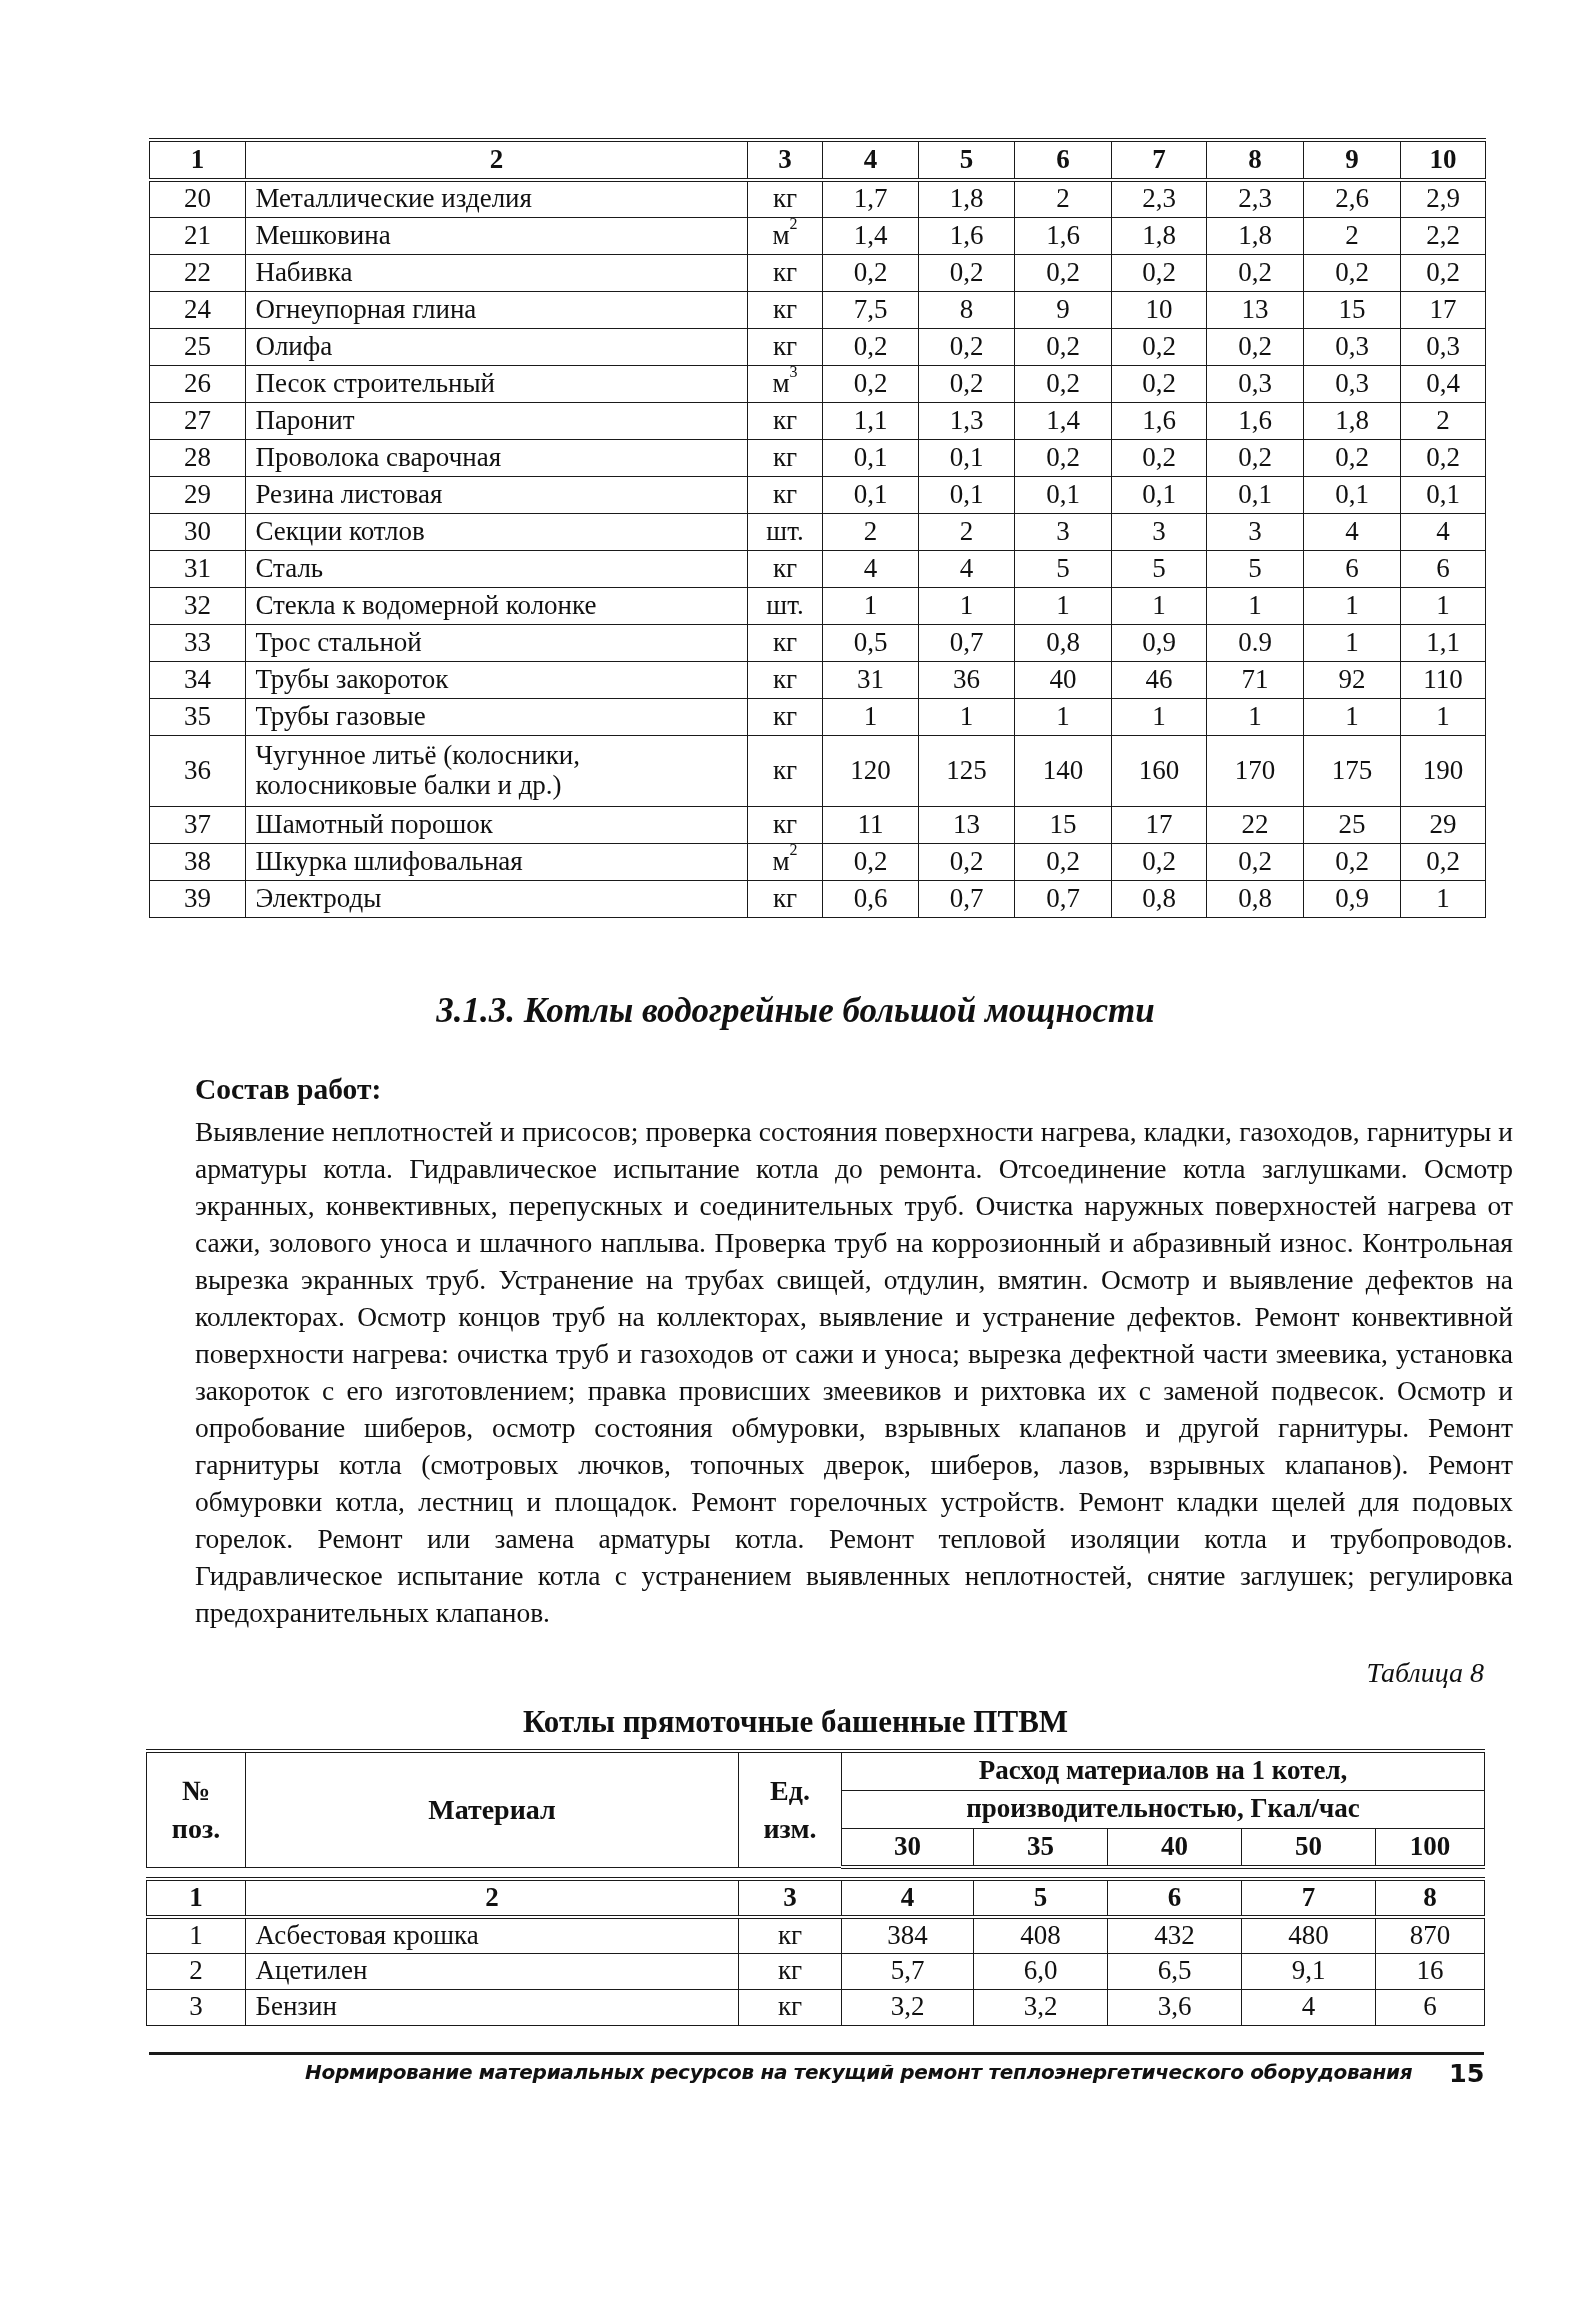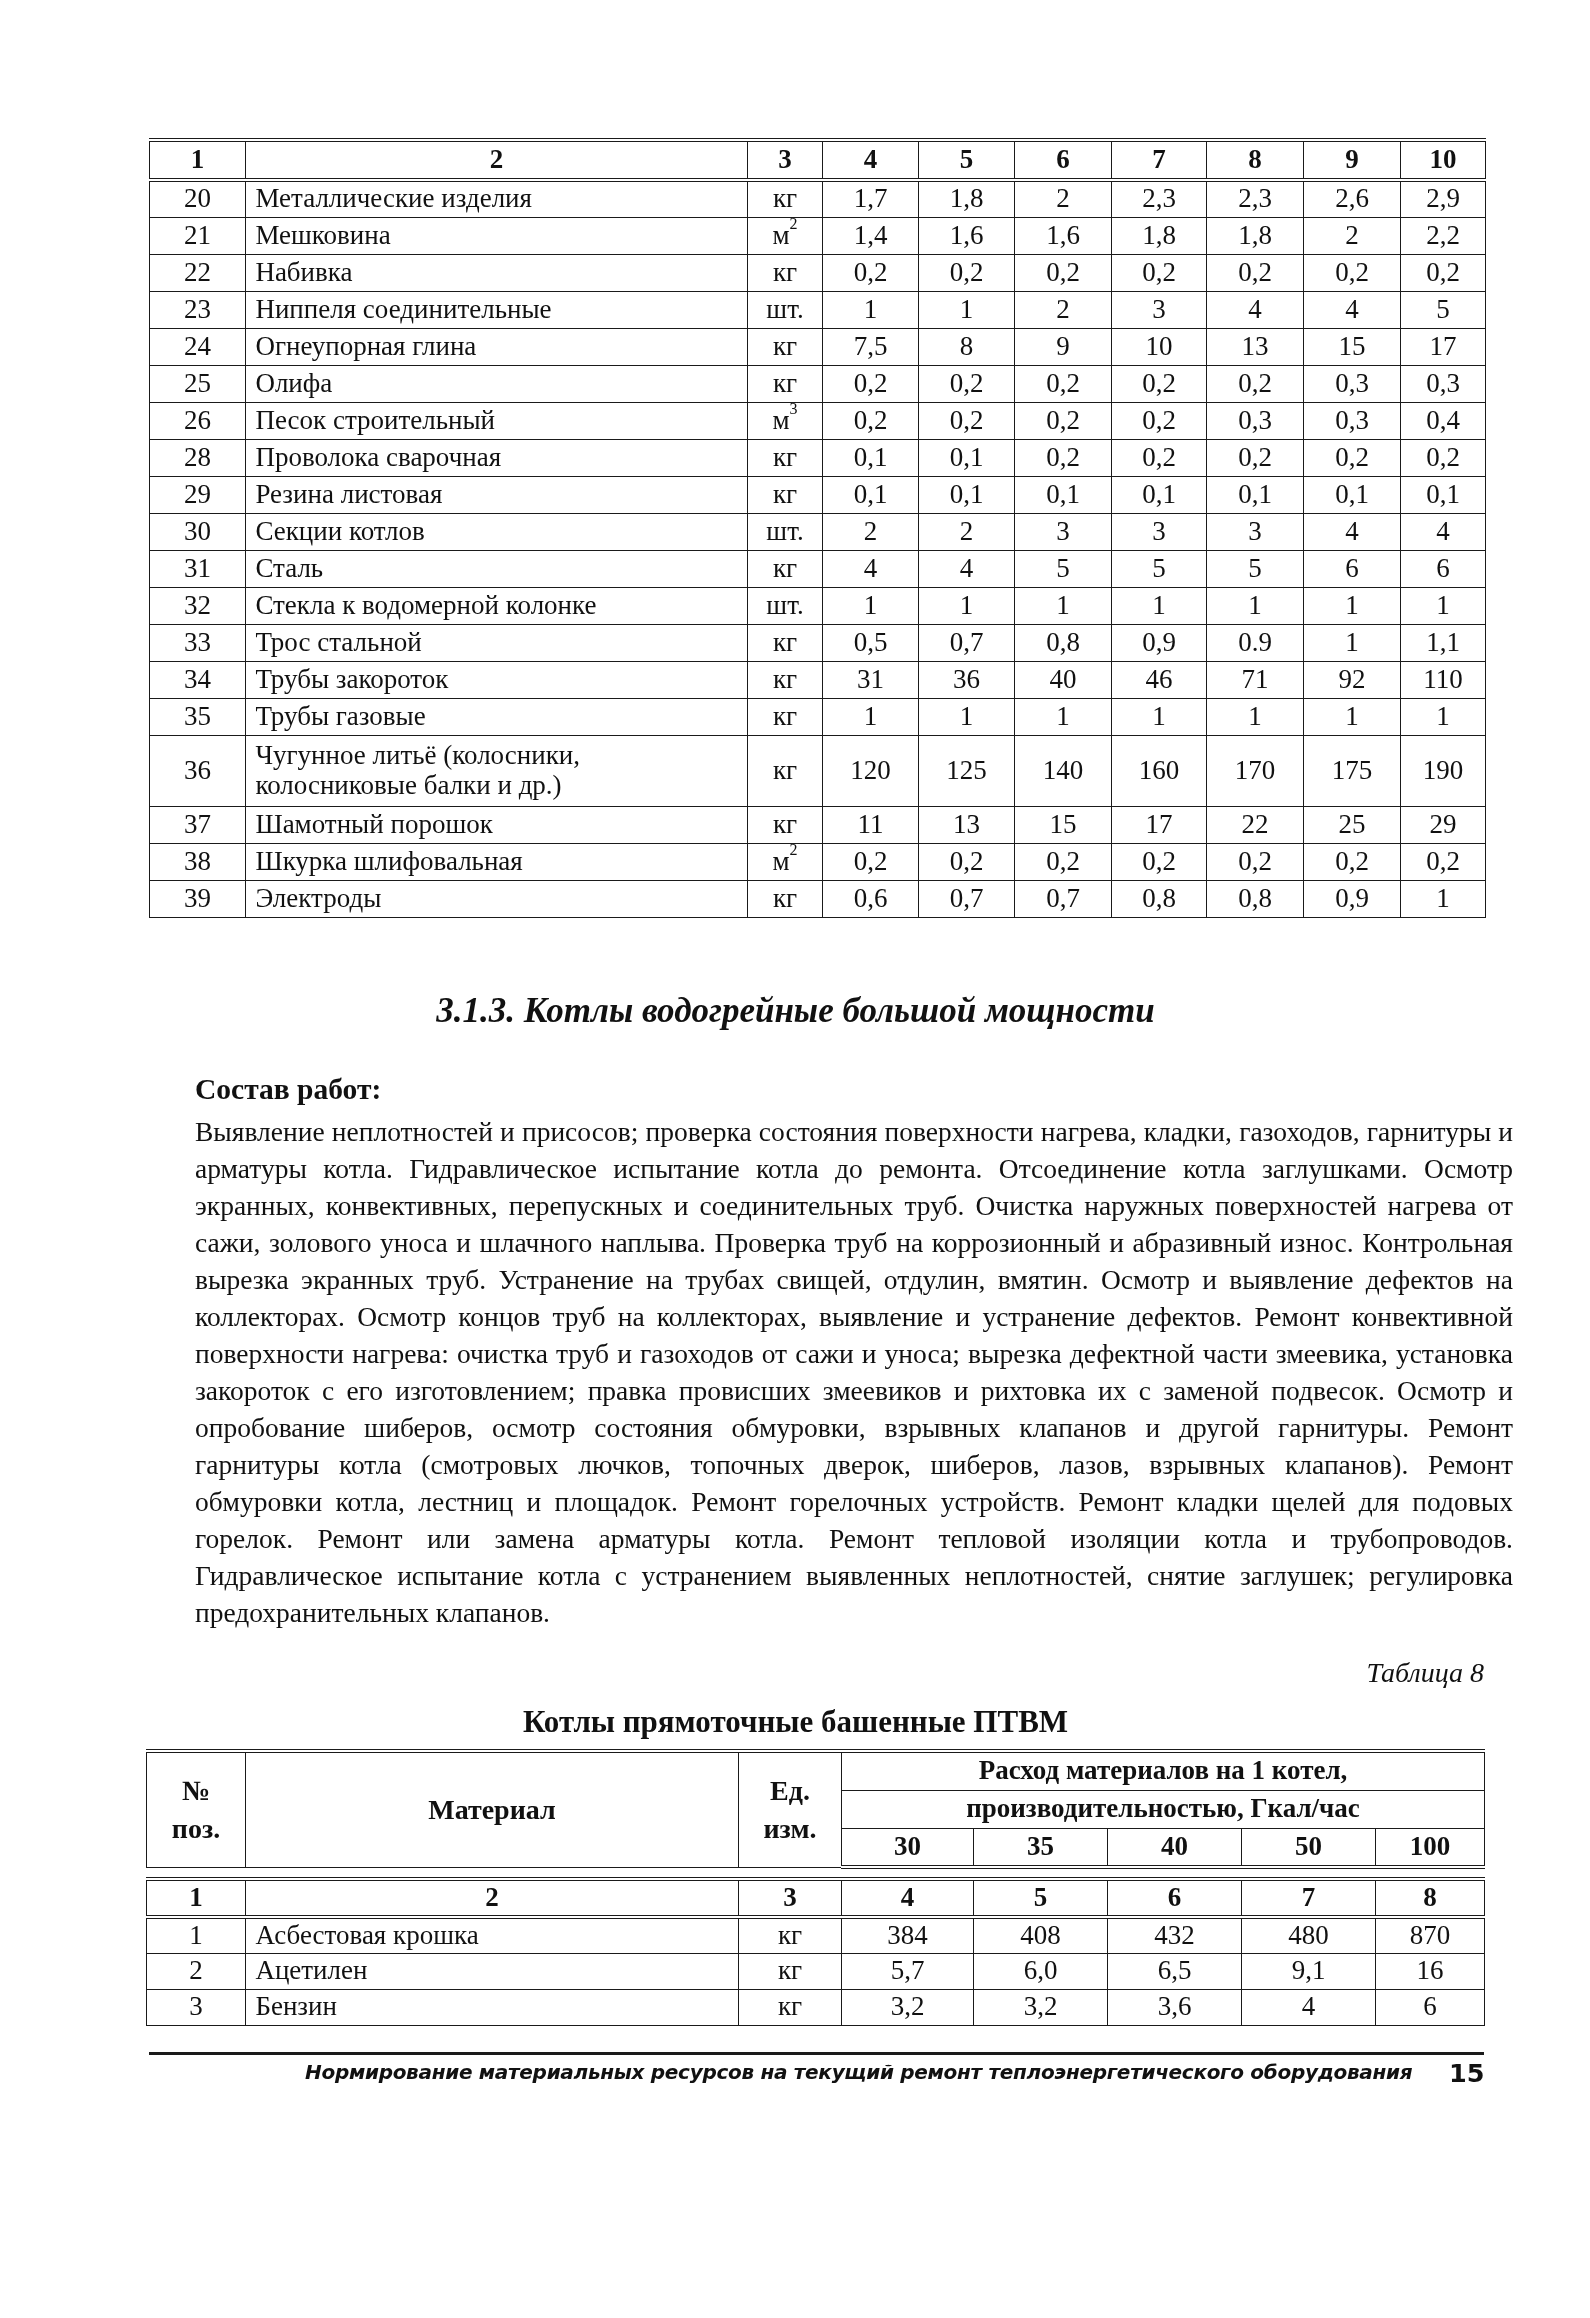--- a/index.html
+++ b/index.html
@@ -104,32 +104,20 @@
         <td><span>кг</span></td>
         <td>0,2</td>
         <td>0,2</td>
         <td>0,2</td>
         <td>0,2</td>
         <td>0,2</td>
         <td>0,2</td>
         <td>0,2</td>
       </tr>
       <tr>
-        <td>23</td>
-        <td class="name">Ниппеля соединительные</td>
-        <td><span>шт.</span></td>
-        <td>1</td>
-        <td>1</td>
-        <td>2</td>
-        <td>3</td>
-        <td>4</td>
-        <td>4</td>
-        <td>5</td>
-      </tr>
-      <tr>
         <td>24</td>
         <td class="name">Огнеупорная глина</td>
         <td><span>кг</span></td>
         <td>7,5</td>
         <td>8</td>
         <td>9</td>
         <td>10</td>
         <td>13</td>
         <td>15</td>
         <td>17</td>
@@ -150,20 +138,32 @@
         <td>26</td>
         <td class="name">Песок строительный</td>
         <td><span>м</span><sup>3</sup></td>
         <td>0,2</td>
         <td>0,2</td>
         <td>0,2</td>
         <td>0,2</td>
         <td>0,3</td>
         <td>0,3</td>
         <td>0,4</td>
+      </tr>
+      <tr>
+        <td>27</td>
+        <td class="name">Паронит</td>
+        <td><span>кг</span></td>
+        <td>1,1</td>
+        <td>1,3</td>
+        <td>1,4</td>
+        <td>1,6</td>
+        <td>1,6</td>
+        <td>1,8</td>
+        <td>2</td>
       </tr>
       <tr>
         <td>28</td>
         <td class="name">Проволока сварочная</td>
         <td><span>кг</span></td>
         <td>0,1</td>
         <td>0,1</td>
         <td>0,2</td>
         <td>0,2</td>
         <td>0,2</td>

